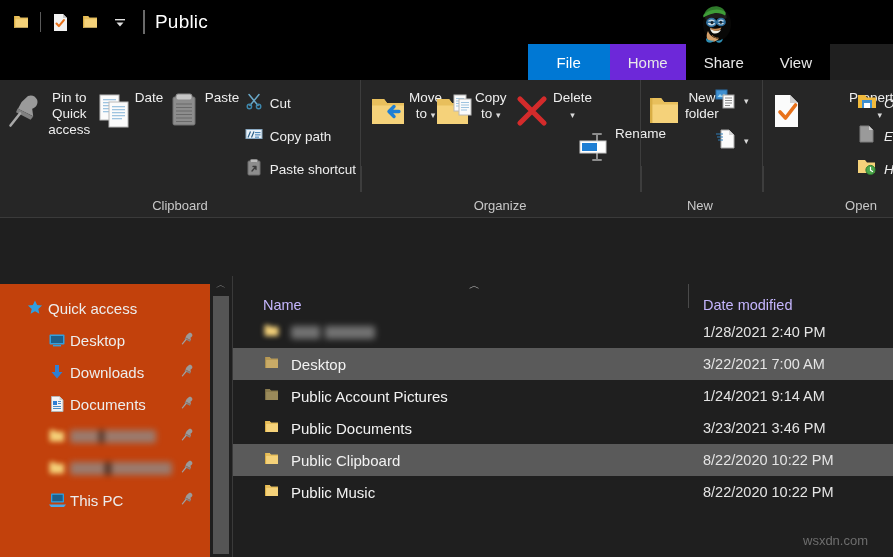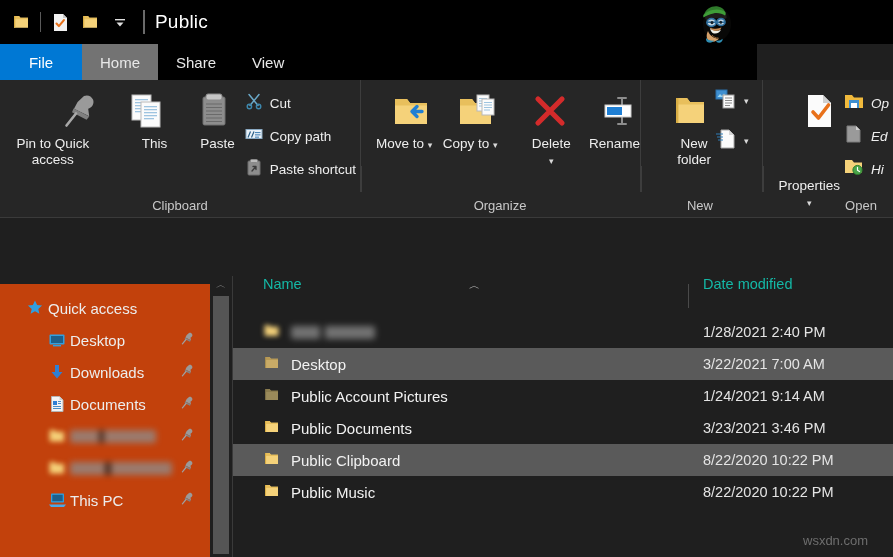--- a/index.html
+++ b/index.html
@@ -21,48 +21,48 @@
   .qat-btn { width:30px; height:30px; display:flex; align-items:center; justify-content:center; }
   .qat-sep { width:1px; height:20px; background:#5a5a5a; margin:0 4px; }
   .title-sep { width:2px; height:24px; background:#6a6a6a; margin:0 10px 0 8px; }
   .win-title { font-size:19px; color:#ffffff; letter-spacing:.2px; }
   .avatar {
     position:absolute; left:690px; top:2px; width:54px; height:44px;
   }
 
   
   .tabbar {
-    position:absolute; left:0; top:44px; width:757px; height:36px;
-    background:#000000; display:flex; align-items:stretch;
+    position:absolute; left:0; top:44px; width:830px; height:36px;
+    background:#000000; display:flex; align-items:stretch;justify-content:flex-end;
   }
   .tab { display:flex; align-items:center; justify-content:center;
          font-size:15px; color:#e8e8e8; padding:0 18px; }
   .tab.file { background:#0078d4; color:#ffffff; min-width:82px; }
-  .tab.active { background:#737373; }
+  .tab.active { background:#6d28d9; }
 
   
   .ribbon {
     position:absolute; left:0; top:80px; width:893px; height:138px;
     background:#262626;
   }
   .ribbon-inner { position:relative; width:100%; height:112px; display:flex; }
   .rgroup { position:relative; height:112px; display:flex; align-items:flex-start; }
   .rgroup + .rgroup { border-left:1px solid #3d3d3d; }
   .grp-label-row {
     position:absolute; left:0; top:112px; width:893px; height:26px;
     display:flex; align-items:center;
   }
   .grp-label {
     position:absolute; font-size:13px; color:#c8c8c8; text-align:center;
   }
   .grp-divider { position:absolute; top:86px; width:1px; height:26px; background:#3d3d3d; }
   .ribbon-bottom-line { position:absolute; left:0; top:137px; width:893px; height:1px; background:#3a3a3a; }
 
   .bigbtn {
-    display:flex; flex-direction:column; align-items:flex-end;
+    display:flex; flex-direction:row; align-items:flex-start;
     width:78px; padding-top:8px; cursor:default;
   }
   .bigbtn .ic { height:46px; display:flex; align-items:center; justify-content:center; }
   .bigbtn .lb { font-size:13.5px; color:#eeeeee; text-align:center; line-height:16px; margin-top:2px; }
   .smallcol { display:flex; flex-direction:column; padding-top:10px; gap:7px; }
   .smallbtn { display:flex; align-items:center; gap:7px; height:26px; padding:0 4px; }
   .smallbtn .lb { font-size:13.5px; color:#eeeeee; white-space:nowrap; }
   .caret { font-size:9px; color:#d8d8d8; line-height:8px; }
 
   
@@ -99,21 +99,21 @@
   .sb-track { position:absolute; left:210px; top:276px; width:22px; height:281px; background:#1f1f1f; }
   .sb-up { position:absolute; left:210px; top:276px; width:22px; height:18px;
            display:flex; align-items:center; justify-content:center; color:#8f8f8f; font-size:10px; }
   .sb-thumb { position:absolute; left:213px; top:296px; width:16px; height:258px; background:#555555; }
 
   .vsplit { position:absolute; left:232px; top:276px; width:1px; height:281px; background:#3a3a3a; }
 
   
   .filepane { position:absolute; left:233px; top:276px; width:660px; height:281px; background:#1f1f1f; }
   .colhead { position:relative; height:40px; }
-  .colhead .ch { position:absolute; top:0; font-size:14.5px; color:#14b8a6; }
+  .colhead .ch { position:absolute; top:21px; font-size:14.5px; color:#c4b5fd; }
   .col-sep { position:absolute; top:8px; width:1px; height:24px; background:#4a4a4a; }
   .sort-arrow { position:absolute; left:236px; top:2px; color:#bdbdbd; font-size:11px; }
 
   .frow { position:relative; height:32px; display:flex; align-items:center; }
   .frow.sel { background:#5a5a5a; }
   .frow .fic { position:absolute; left:30px; }
   .frow .fname { position:absolute; left:58px; font-size:15px; color:#f2f2f2; white-space:nowrap; }
   .frow .fdate { position:absolute; left:470px; font-size:14.5px; color:#e4e4e4; white-space:nowrap; }
 
   .watermark { position:absolute; left:803px; top:533px; font-size:13px; color:#6e6e6e; }
@@ -215,21 +215,21 @@
               <rect x="16" y="12" width="19" height="25" fill="#fbfbfb" stroke="#b9b9b9"></rect>
               <g fill="#9ec4e0">
                   <rect x="19" y="16" width="13" height="1.3"></rect>
                   <rect x="19" y="19" width="13" height="1.3"></rect>
                   <rect x="19" y="22" width="13" height="1.3"></rect>
                   <rect x="19" y="25" width="13" height="1.3"></rect>
                   <rect x="19" y="28" width="10" height="1.3"></rect>
                 </g>
             </svg>
           </div>
-          <div class="lb">This</div>
+          <div class="lb">Date</div>
         </div>
 
         <div class="bigbtn" style="width:72px;">
           <div class="ic">
             <svg width="42" height="42" viewBox="0 0 42 42">
               <rect x="10" y="7" width="22" height="28" rx="1.5" fill="#8d8d8d" stroke="#6f6f6f"></rect>
               <rect x="13" y="4" width="16" height="6" rx="2" fill="#c6c6c6" stroke="#8a8a8a"></rect>
               <g stroke="#6a6a6a" stroke-width="1.1">
                 <path d="M13 14h16M13 17.5h16M13 21h16M13 24.5h16M13 28h16M13 31.5h16"></path>
               </g>
@@ -327,21 +327,21 @@
             <svg width="42" height="42" viewBox="0 0 42 42">
               <path d="M9 9l24 24M33 9L9 33" stroke="#d42b2b" stroke-width="5.2" stroke-linecap="round"></path>
             </svg>
           </div>
           <div class="lb">
             <span>Delete</span><br>
             <span class="caret">▾</span>
           </div>
         </div>
 
-        <div class="bigbtn" style="width:70px;">
+        <div class="bigbtn" style="width:70px;margin-top:36px;">
           <div class="ic">
             <svg width="42" height="42" viewBox="0 0 42 42">
               <path d="M24 8v26M20 8h8M20 34h8" stroke="#8d8d8d" stroke-width="2" fill="none" stroke-linecap="round"></path>
               <rect x="7" y="15" width="26" height="12" fill="#ffffff" stroke="#c9c9c9"></rect>
               <rect x="9" y="17" width="15" height="8" fill="#1f7fd4"></rect>
             </svg>
           </div>
           <div class="lb">Rename</div>
         </div>
       </div>

